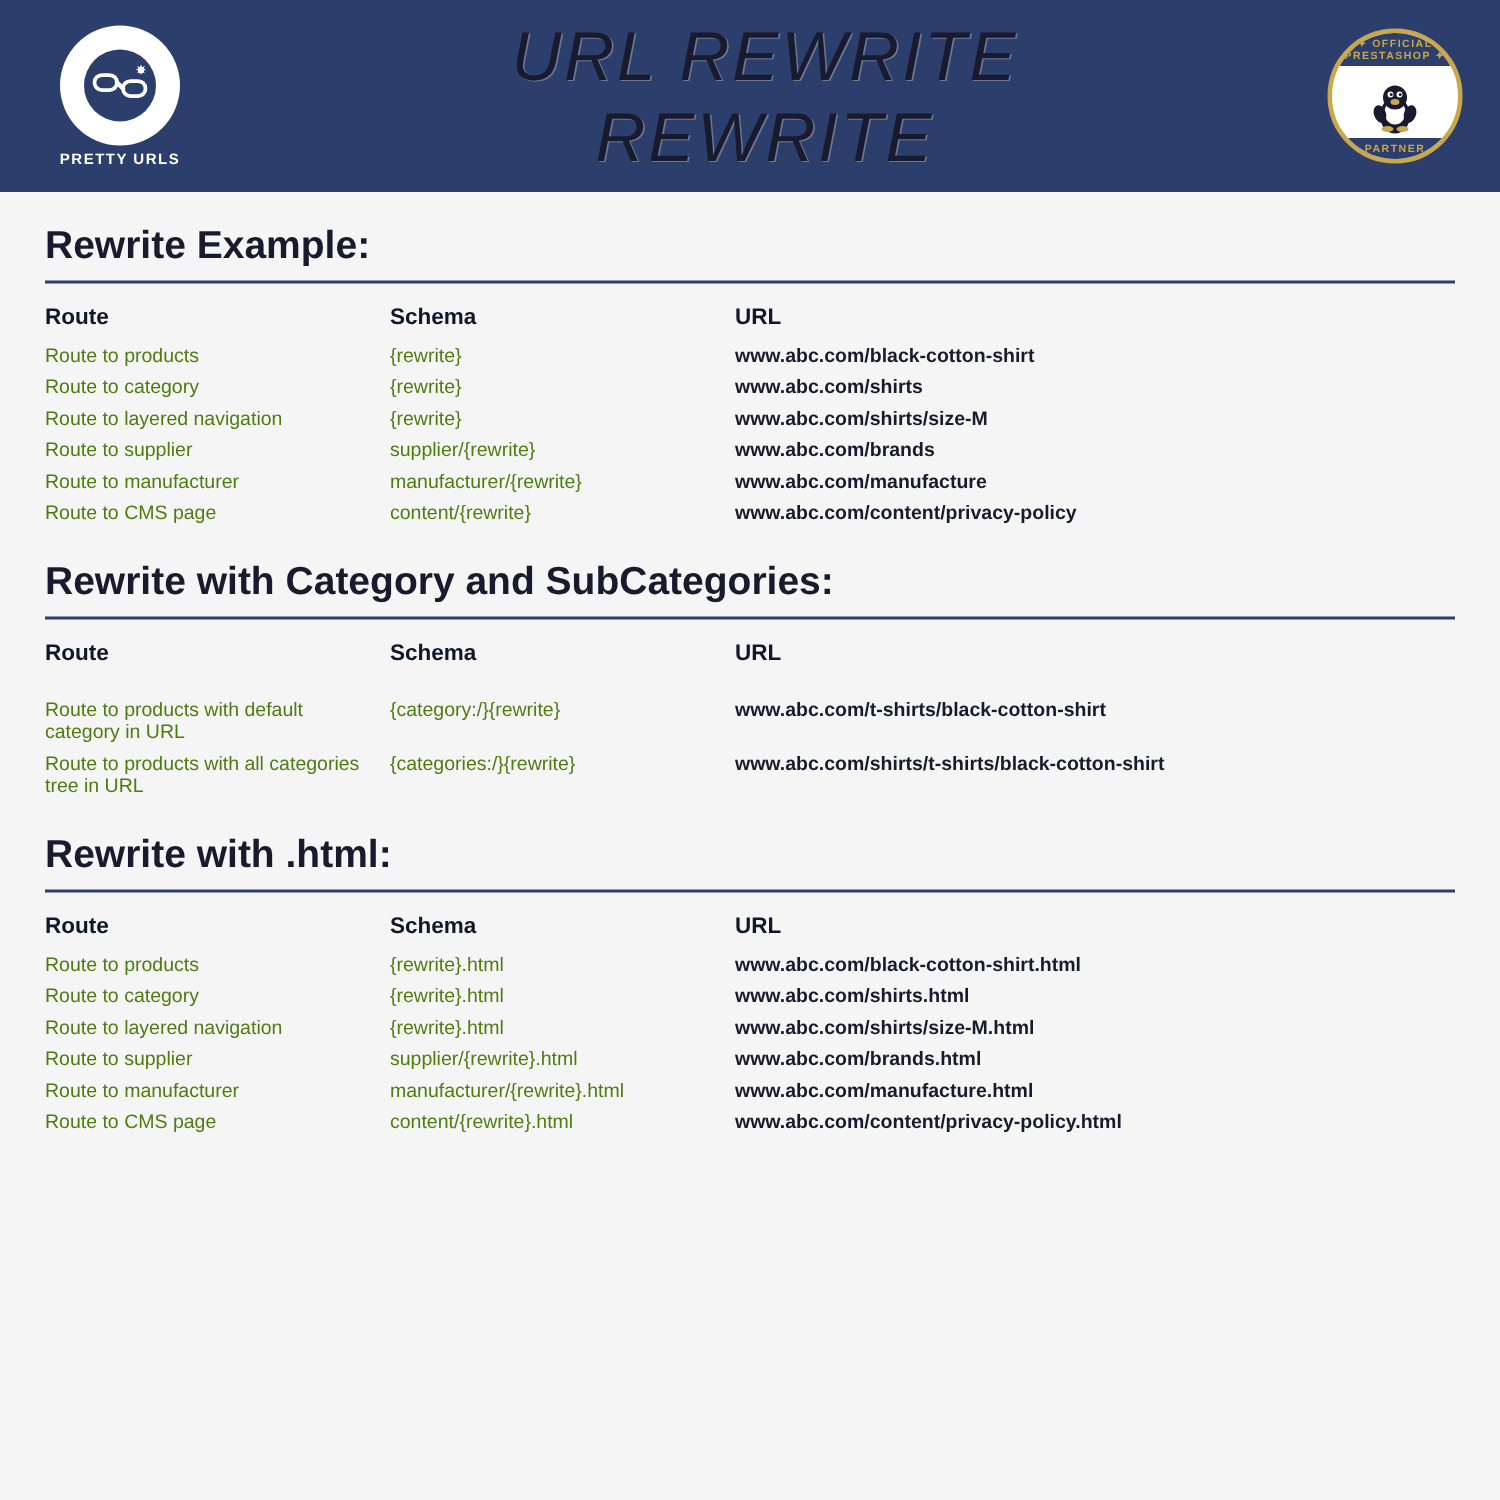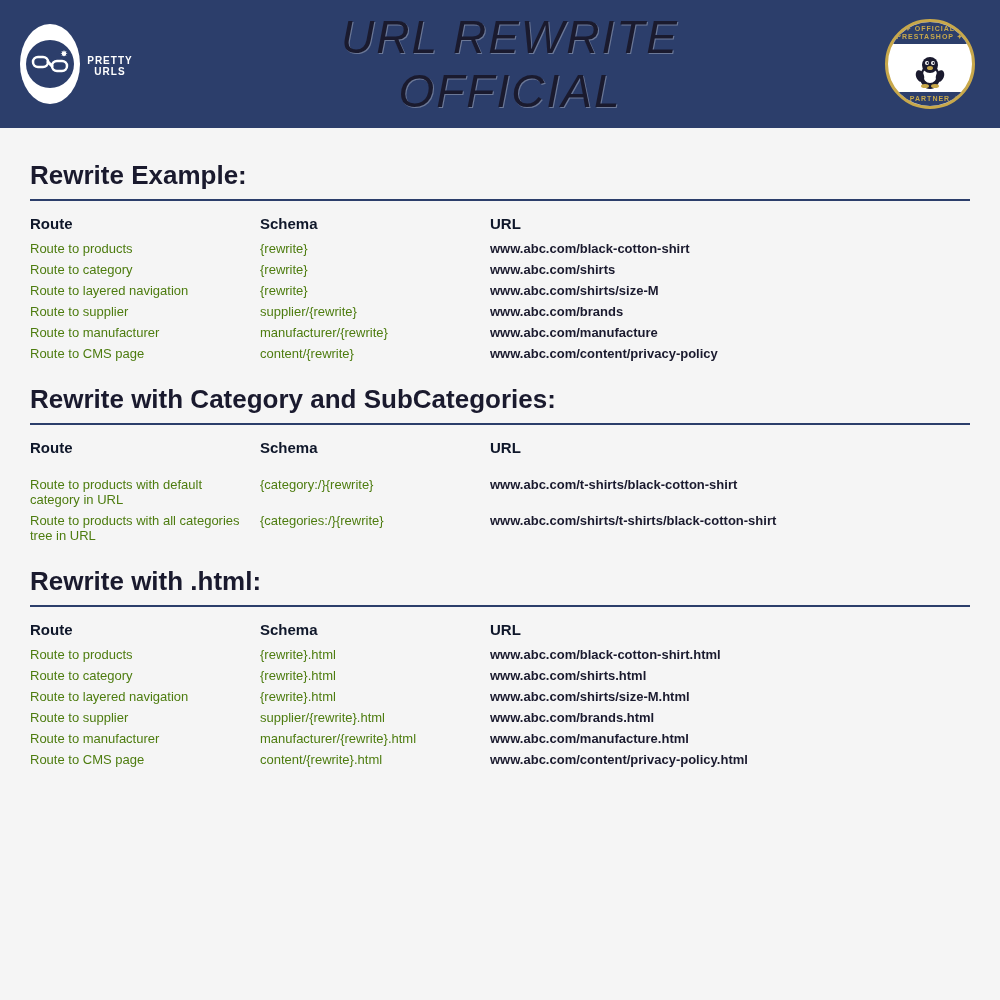--- a/index.html
+++ b/index.html
@@ -21,21 +21,21 @@
     .header {
       background: #2c3e6b;
       display: flex;
       align-items: center;
       justify-content: space-between;
       padding: 10px 20px;
       position: relative;
     }
     .logo-area {
       display: flex;
-      flex-direction: row;
+      flex-direction: column;
       align-items: center;
       width: 120px;
     }
     .logo-box {
       background: #ffffff;
       border-radius: 50%;
       width: 80px;
       height: 80px;
       display: flex;
       align-items: center;
@@ -115,21 +115,20 @@
 
     
     .content {
       background: #f5f5f5;
       padding: 20px 30px;
     }
 
     
     .section {
       margin-bottom: 20px;
-      margin-top: 12px;
     }
     .section-title {
       font-size: 26px;
       font-weight: 900;
       color: #1a1a2e;
       margin-bottom: 8px;
     }
     .section-divider {
       border: none;
       border-top: 2px solid #2c3e6b;
@@ -187,21 +186,21 @@
           </g>
         </svg>
       </div>
       <div class="logo-text">PRETTY
 URLS</div>
     </div>
 
     <div class="header-title">
       <h1>
         <span>URL REWRITE</span><br>
-        <span>OFFICIAL</span>
+        <span>REWRITE</span>
       </h1>
     </div>
 
     <div class="partner-badge">
       <div class="badge-circle">
         <div class="badge-top">✦ OFFICIAL PRESTASHOP ✦</div>
 
         <svg width="45" height="45" viewBox="0 0 45 45" style="margin-top:14px;">
           <ellipse cx="22" cy="28" rx="10" ry="12" fill="#1a1a2e"></ellipse>
           <ellipse cx="22" cy="26" rx="7" ry="8" fill="white"></ellipse>

